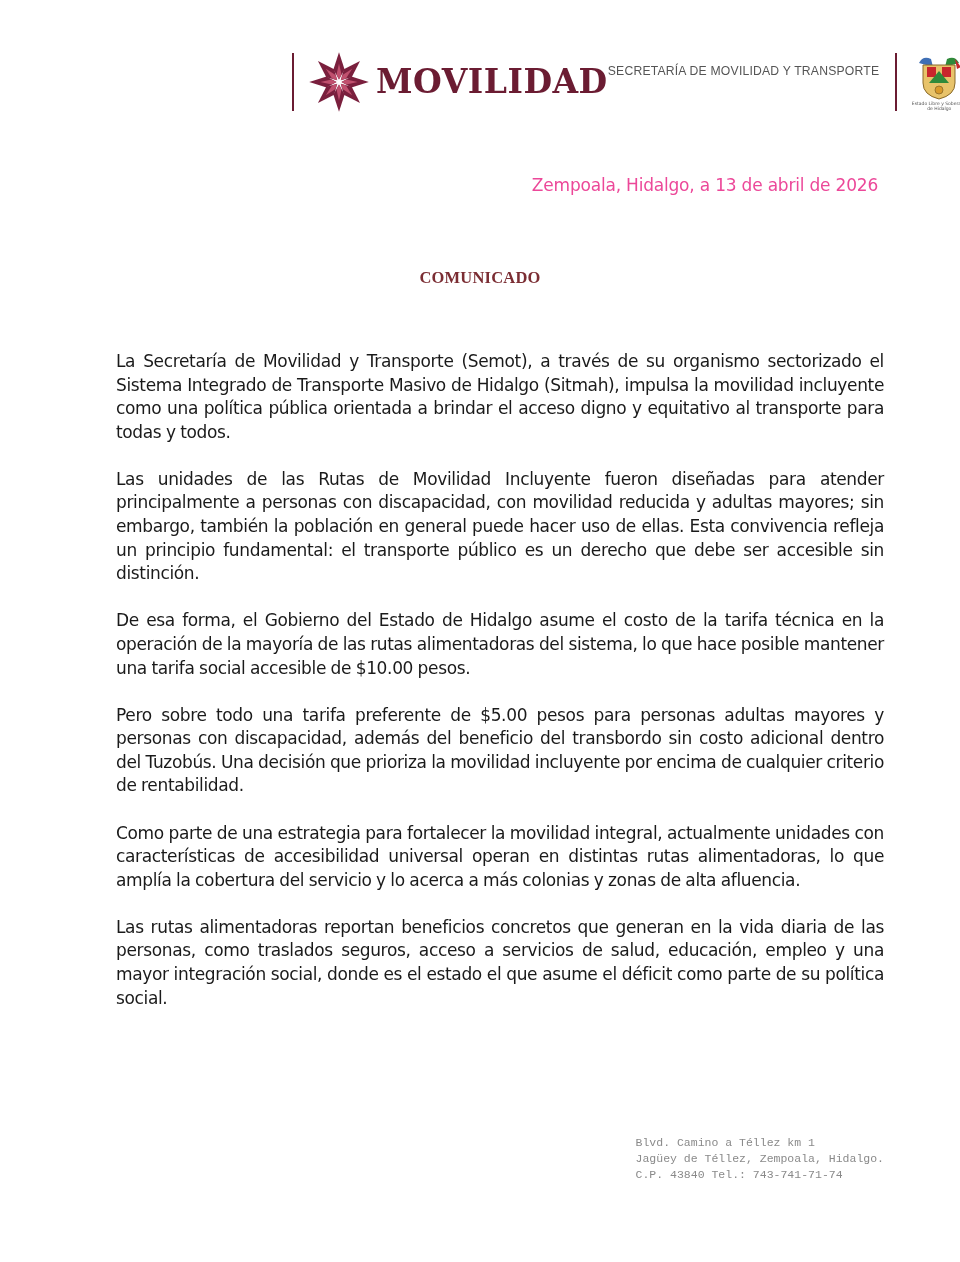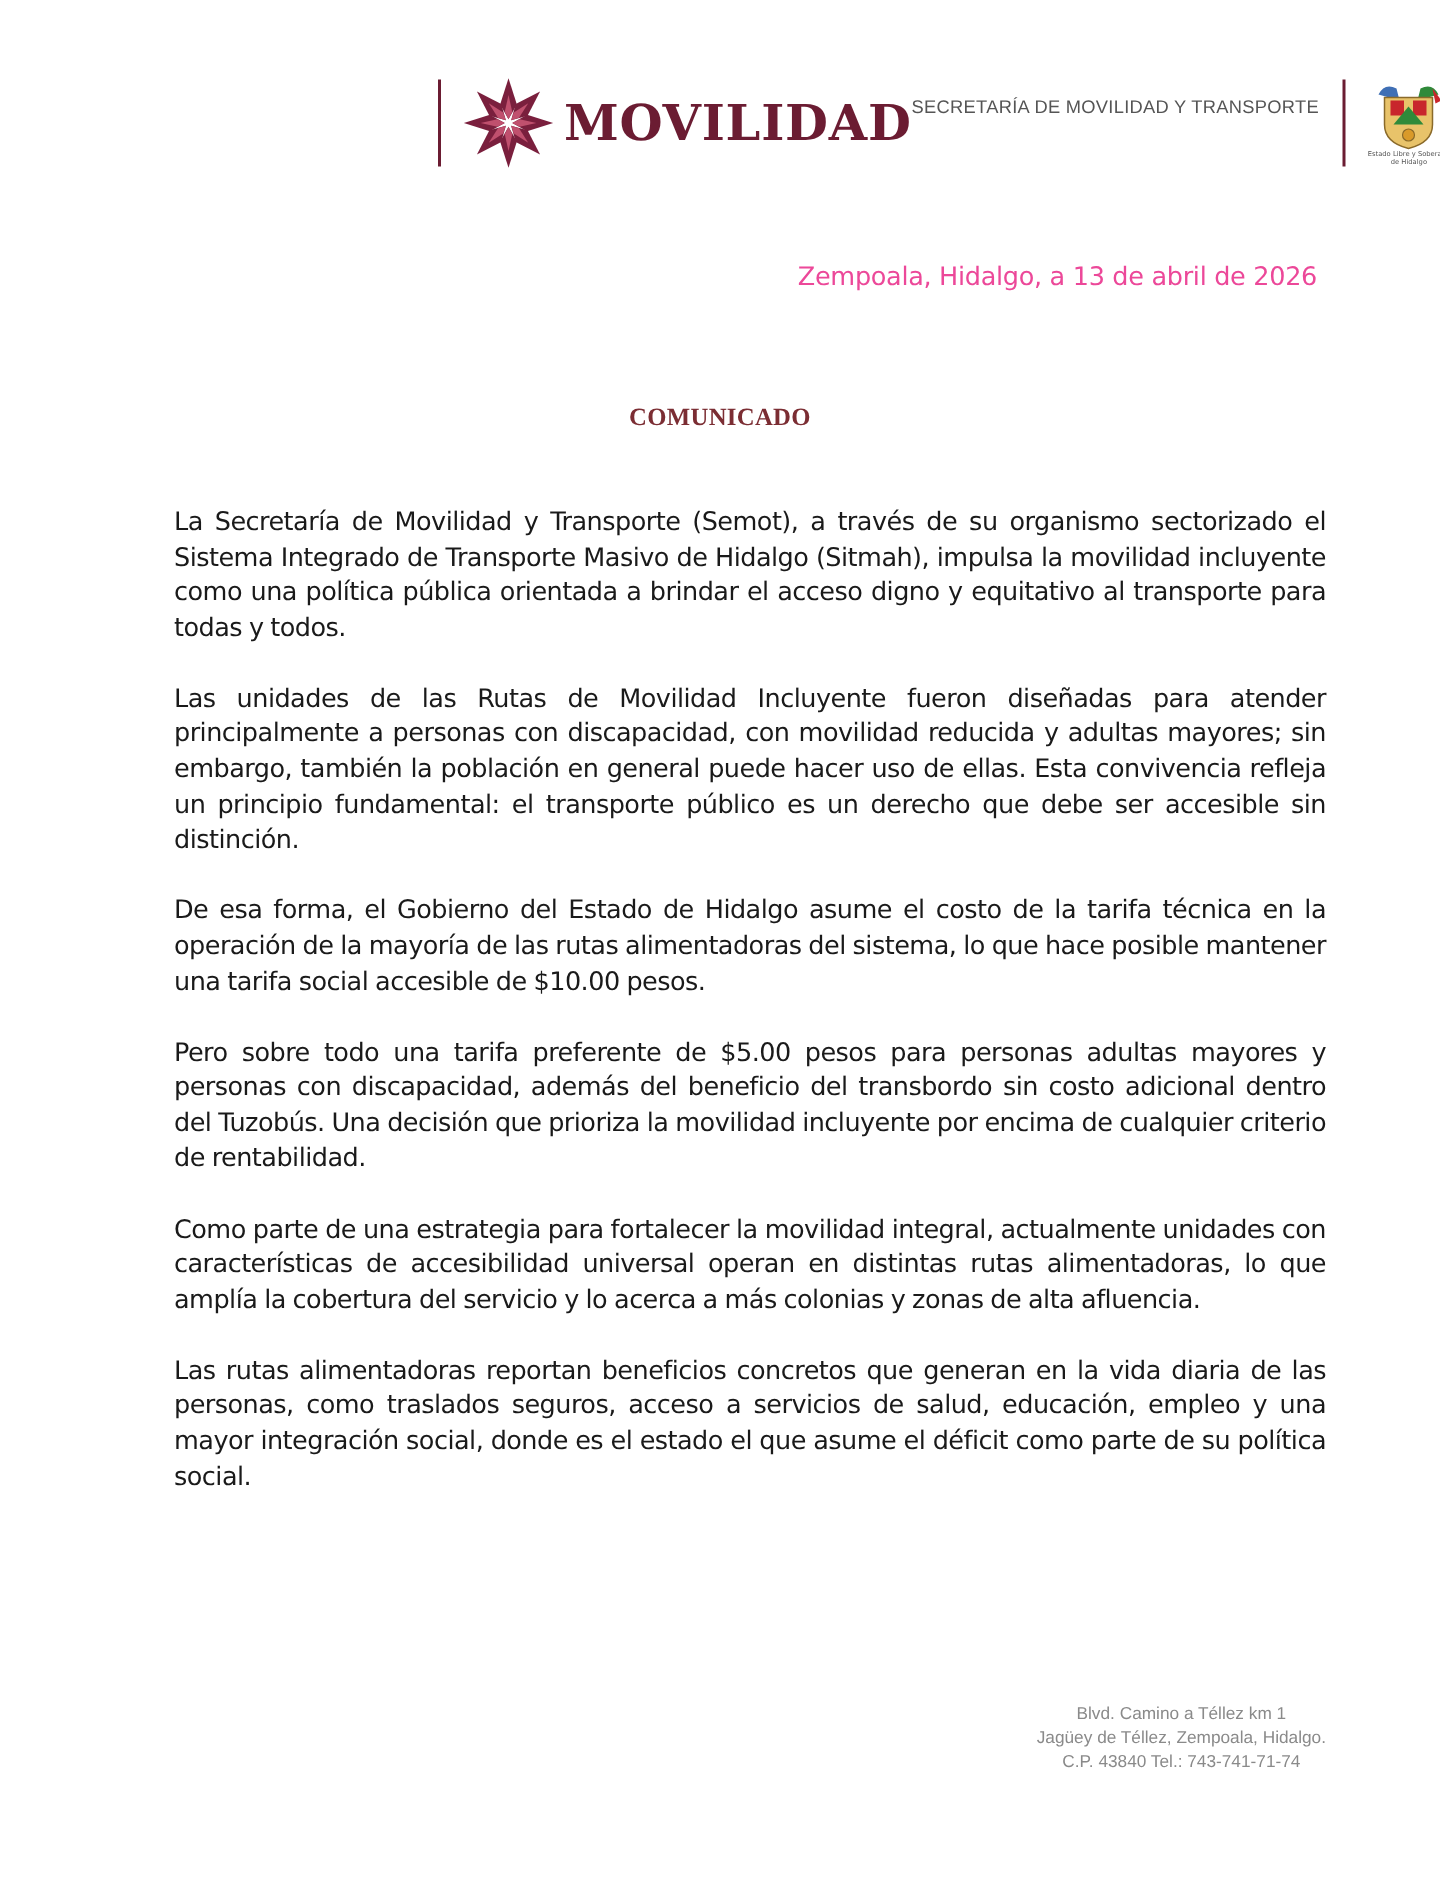--- a/index.html
+++ b/index.html
@@ -156,42 +156,42 @@
       font-family: Liberation Serif, serif;
       font-weight: bold;
       font-size: 16.5px;
       color: #7b2d33;
       letter-spacing: 0.2px;
     }
 
     
     .body-text {
       position: absolute;
-      top: 337px;
+      top: 350px;
       left: 116px;
       width: 768px;
     }
     .body-text p {
       margin: 0 0 23.5px 0;
       font-family: "DejaVu Sans", sans-serif;
       font-size: 17px;
       line-height: 23.6px;
       text-align: justify;
       color: #1a1a1a;
       letter-spacing: -0.35px;
       word-spacing: -0.5px;
     }
 
     
     .footer {
       position: absolute;
       top: 1135px;
       right: 76px;
-      text-align: center;
-      font-family: Liberation Sans, sans-serif;
+      text-align: left;
+      font-family: Liberation Mono, monospace;
       font-size: 11.5px;
       line-height: 16px;
       color: #8a8a8a;
     }
     .footer div { white-space: nowrap; }
   </style>
 </head>
 <body>
 
 <div class="header">

